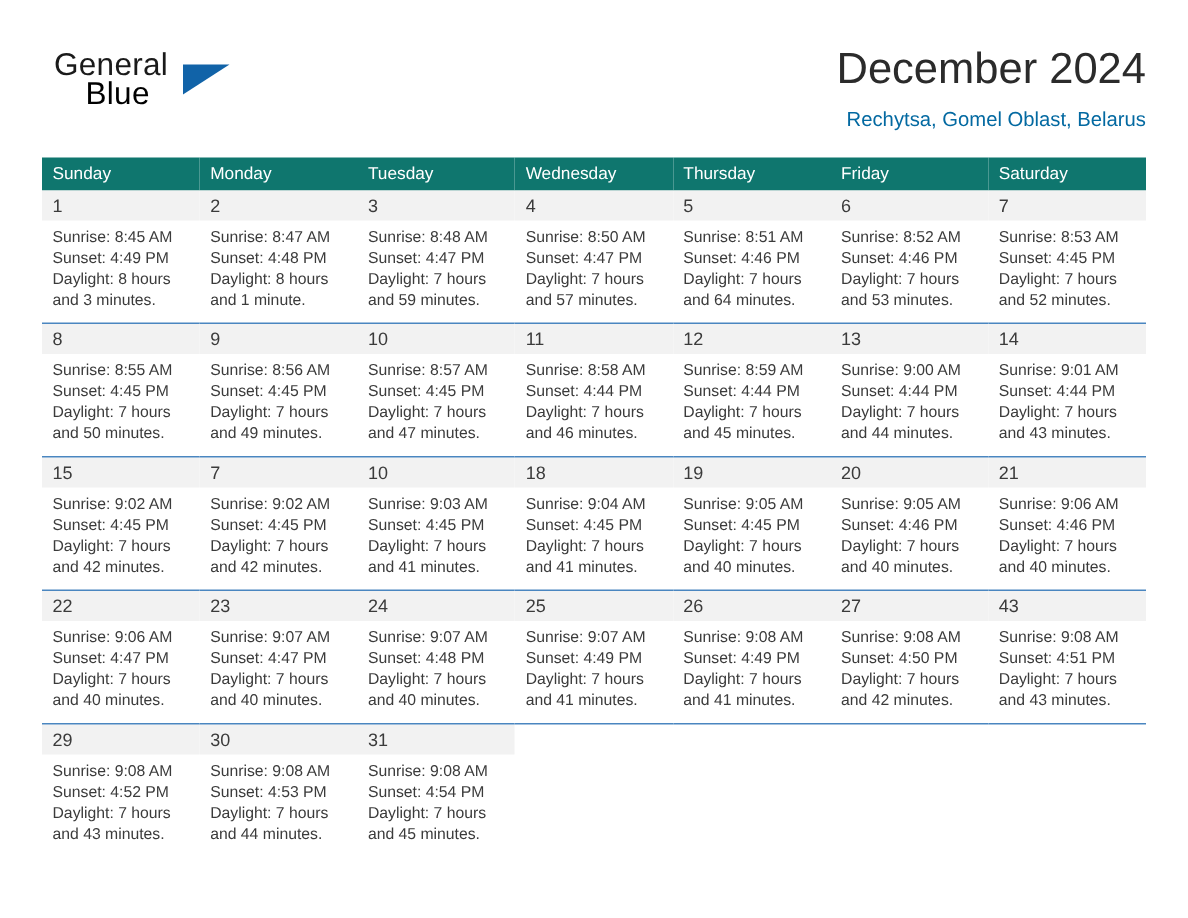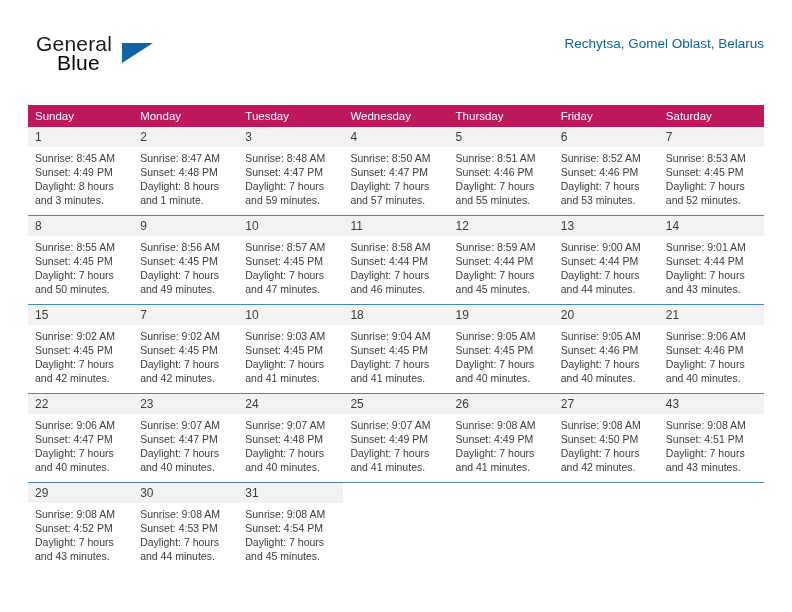--- a/index.html
+++ b/index.html
@@ -90,21 +90,21 @@
   
   .calendar {
     position: absolute;
     left: 28px;
     top: 105px;
     width: 736px;
     border-collapse: collapse;
     table-layout: fixed;
   }
   .calendar th {
-    background: #be185d;
+    background: #0f766e;
     color: #ffffff;
     font-size: 11.5px;
     font-weight: normal;
     text-align: left;
     padding: 5px 0 5px 7px;
     height: 11px;
     border: 0;
     margin-top: 12px;
   }
   .calendar td {
@@ -152,20 +152,21 @@
 
   <div class="header">
 
     <div class="brand">
       <span class="brand-general">General</span>
       <span class="brand-triangle"></span>
       <span class="brand-blue">Blue</span>
     </div>
 
     <div class="title-block">
+      <h1 class="cal-title">December 2024</h1>
       <div class="cal-subtitle">Rechytsa, Gomel Oblast, Belarus</div>
     </div>
 
   </div>
 
   <table class="calendar">
     <thead>
       <tr>
         <th>Sunday</th>
         <th>Monday</th>
@@ -222,21 +223,21 @@
               </div>
             </div>
           </td>
           <td>
             <div class="cell-inner">
               <div class="daynum">5</div>
               <div class="details">
                 <div>Sunrise: 8:51 AM</div>
                 <div>Sunset: 4:46 PM</div>
                 <div>Daylight: 7 hours</div>
-                <div>and 55 minutes.</div>
+                <div>and 64 minutes.</div>
               </div>
             </div>
           </td>
           <td>
             <div class="cell-inner">
               <div class="daynum">6</div>
               <div class="details">
                 <div>Sunrise: 8:52 AM</div>
                 <div>Sunset: 4:46 PM</div>
                 <div>Daylight: 7 hours</div>

